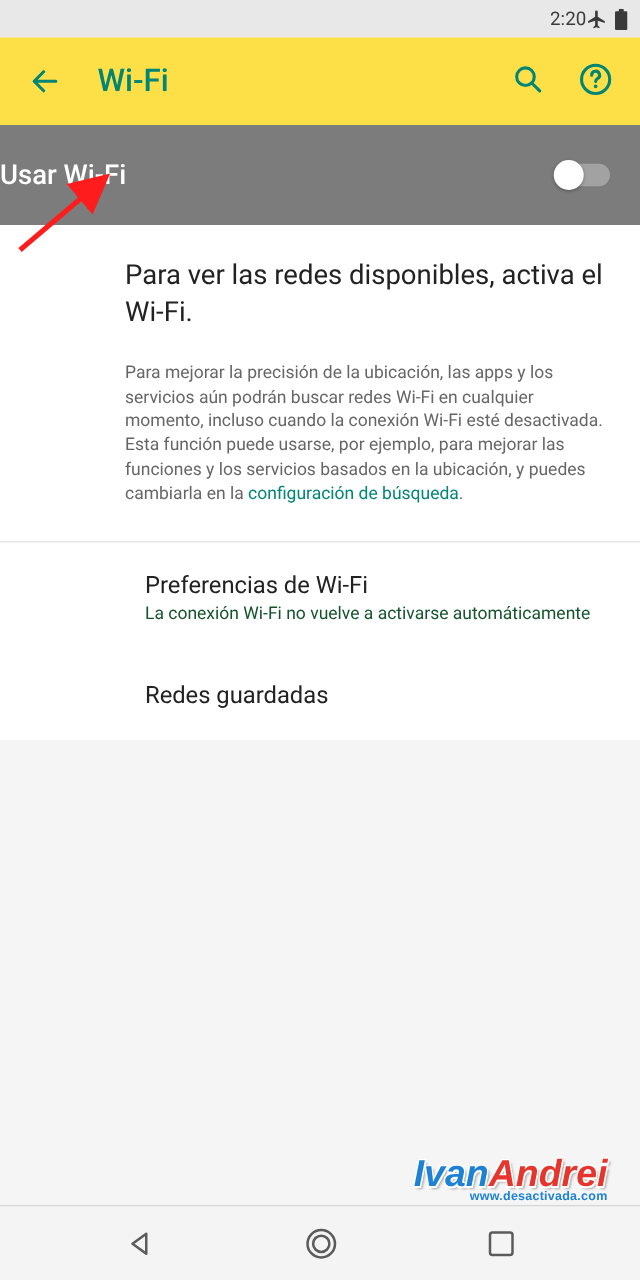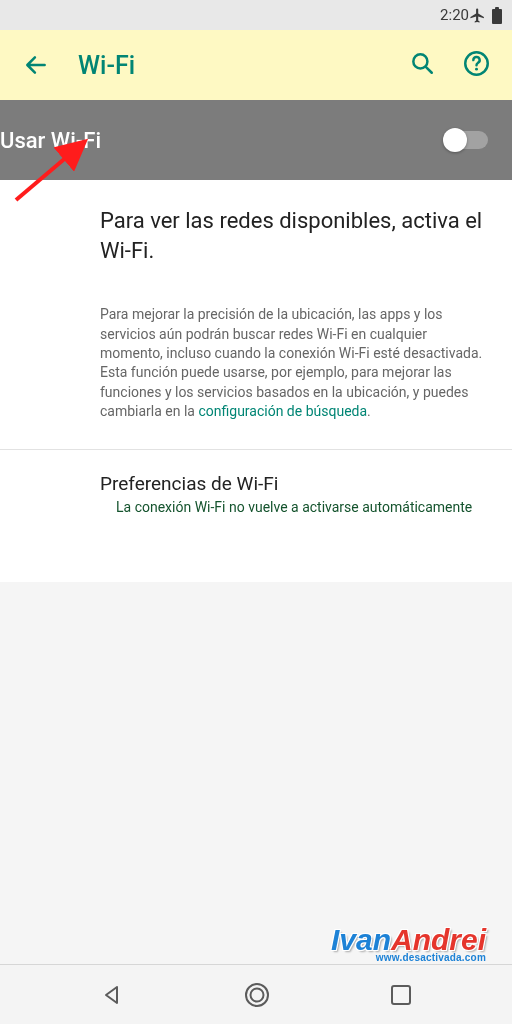--- a/index.html
+++ b/index.html
@@ -22,21 +22,21 @@
       padding: 0 10px;
       font-size: 15px;
       color: #3a3a3a;
     }
     .status-right { display: flex; align-items: center; gap: 6px; }
     .status-right svg { display: block; }
     
     
     .header {
       height: 70px;
-      background: #fef9c3;
+      background: #fde047;
       display: flex;
       align-items: center;
       padding: 0 10px;
     }
     .back-arrow { width: 52px; display: flex; justify-content: center; }
     .header-title {
       flex: 1;
       font-size: 25px;
       color: #018574;
       font-weight: 500;
@@ -90,35 +90,35 @@
     
     
     .content { background: #fff; }
     .info-block {
       padding: 26px 28px 28px 100px;
     }
     .info-title {
       font-size: 22px;
       color: #222;
       line-height: 1.35;
-      margin-bottom: 40px;
+      margin-bottom: 24px;
     }
     .info-body {
       font-size: 14px;
       color: #666;
       line-height: 1.38;
     }
     .info-body a { color: #018574; text-decoration: none; }
     
     .divider { height: 1px; background: #e2e2e2; }
     
     .list-item {
       padding: 22px 28px 22px 100px;
     }
-    .list-title { font-size: 19px; color: #222; margin-bottom: 3px; }
+    .list-title { font-size: 19px; color: #222; margin-bottom: 3px; margin-left: 16px; }
     .list-sub { font-size: 14px; color: #14532d; line-height: 1.3; margin-left: 16px; }
     
     
     .watermark {
       position: absolute;
       right: 26px;
       bottom: 62px;
       font-family: "Arial Black", Arial, sans-serif;
       font-weight: 900;
       font-style: italic;
@@ -211,20 +211,21 @@
   </div>
 
   <div class="divider"></div>
 
   <div class="list-item">
     <div class="list-title">Preferencias de Wi-Fi</div>
     <div class="list-sub">La conexión Wi-Fi no vuelve a activarse automáticamente</div>
   </div>
 
   <div class="list-item">
+    <div class="list-title">Redes guardadas</div>
   </div>
 </div>
 
 <div class="watermark">
   <span class="wm-ivan">Ivan</span><span class="wm-andrei">Andrei</span>
   <span class="wm-url">www.desactivada.com</span>
 </div>
 
 <div class="nav-bar">
   <div>

